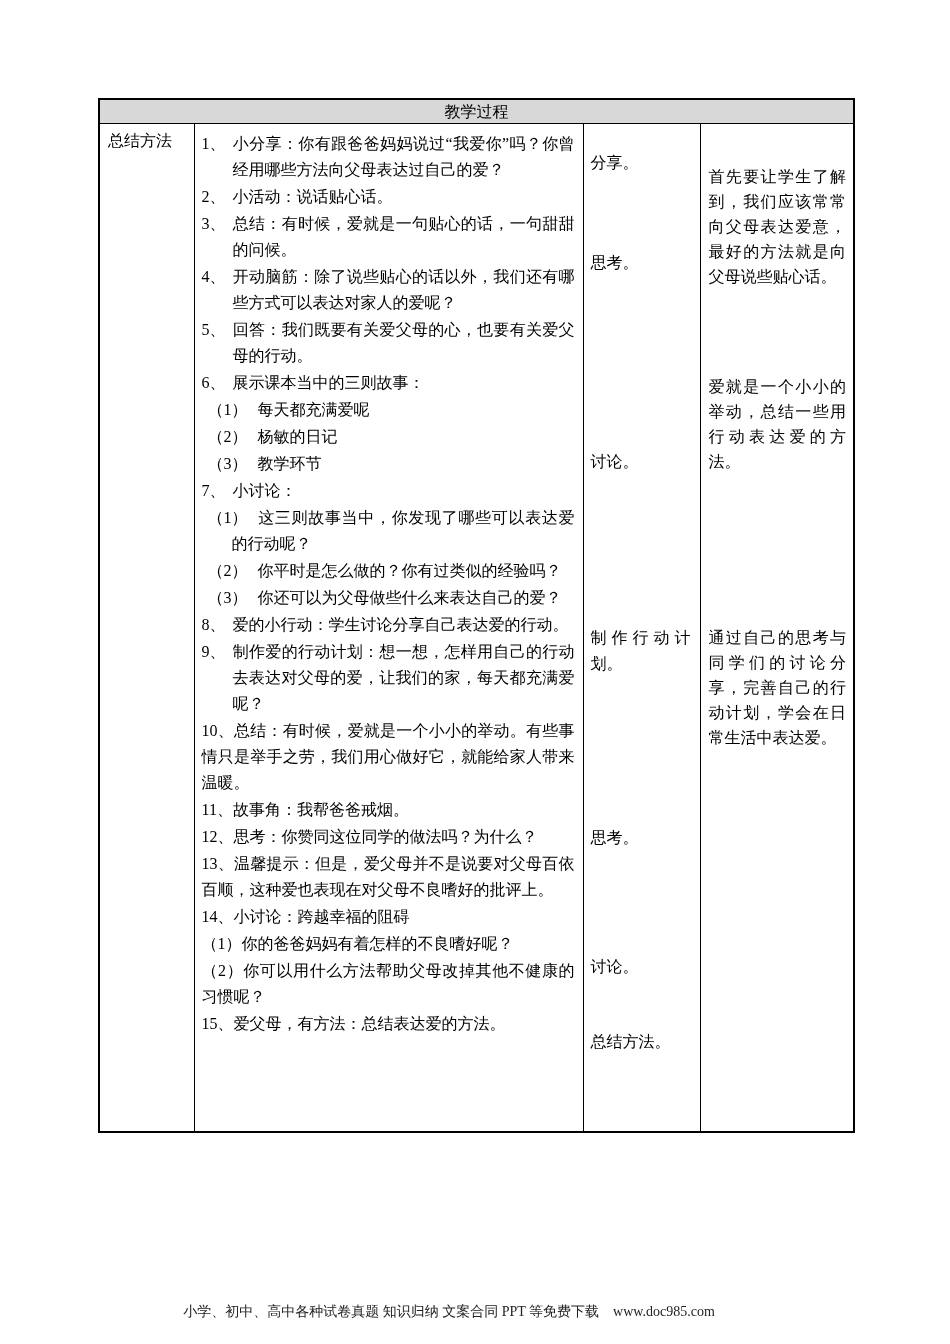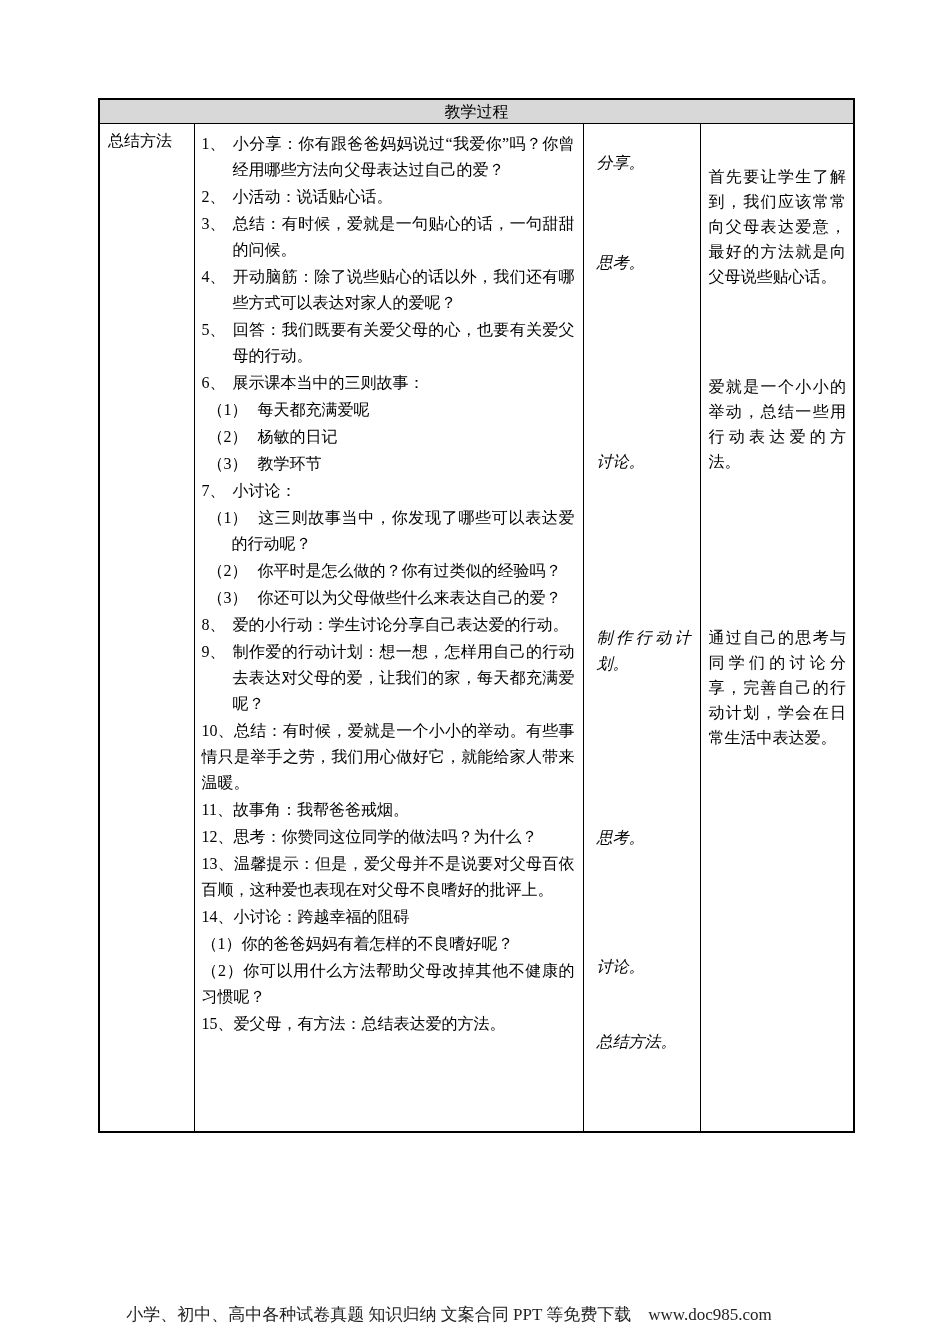--- a/index.html
+++ b/index.html
@@ -59,38 +59,37 @@
   .c-n { padding-left: 31px; text-indent: -31px; }
   .c-n .m { width: 31px; }
   .c-s { padding-left: 30px; text-indent: -24px; }
   .c-s .m { width: 50px; }
   .c-p { padding-left: 0; text-indent: 0; }
 
   
   td.student-cell, td.intent-cell { position: relative; }
   .s-item {
     position: absolute;
-    left: 13px; right: 9px;
+    left: 7px; right: 9px;
     line-height: 26px;
     text-align: justify;
-    font-style: italic;
   }
   .d-item {
     position: absolute;
     left: 8px; right: 7px;
     line-height: 25px;
     text-align: justify;
   }
 
   .footer {
     position: absolute;
     left: 0; right: 0;
     top: 1303px;
     text-align: center;
-    font-size: 17px;
+    font-size: 14px;
     color: #222;
   }
 </style>
 </head>
 <body>
 
 <div class="page">
 
   <table class="doc-table">
     <colgroup>

